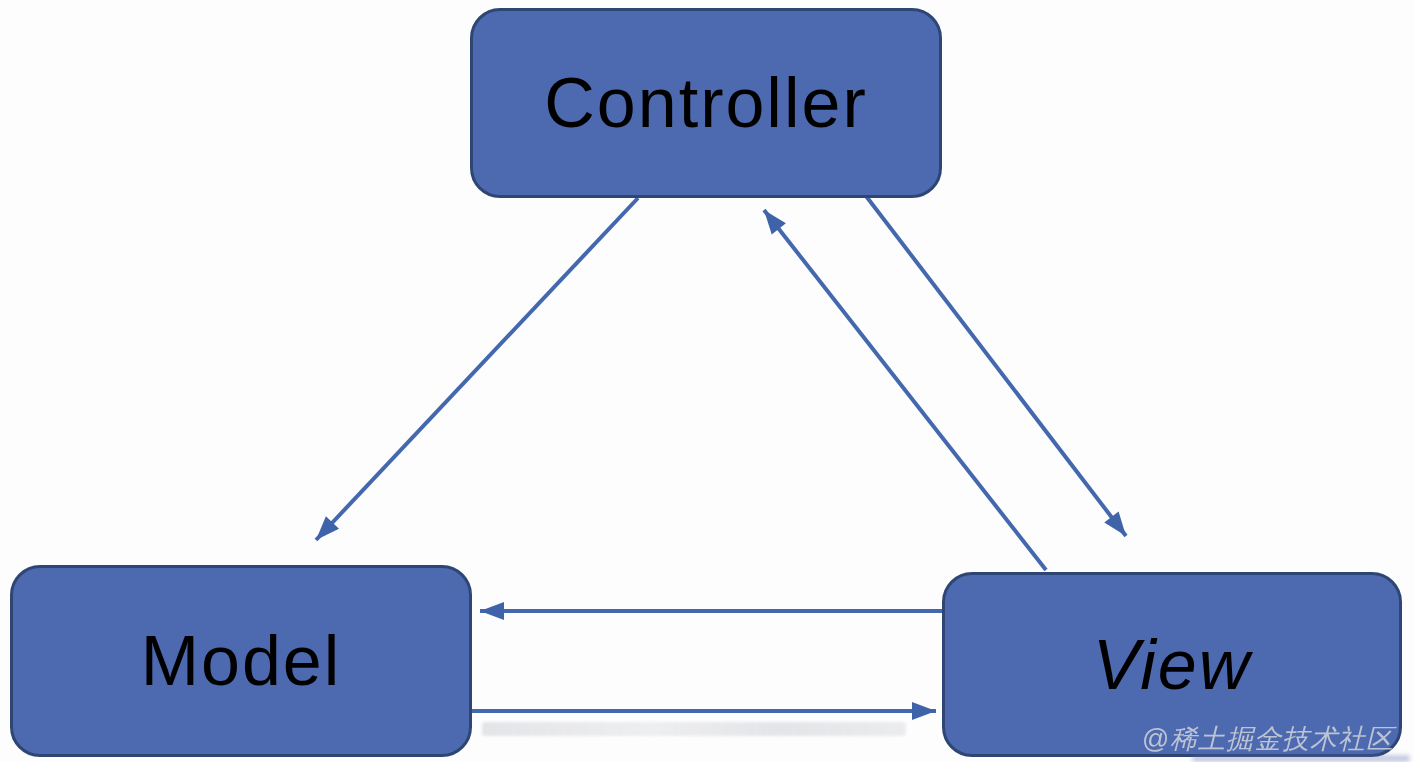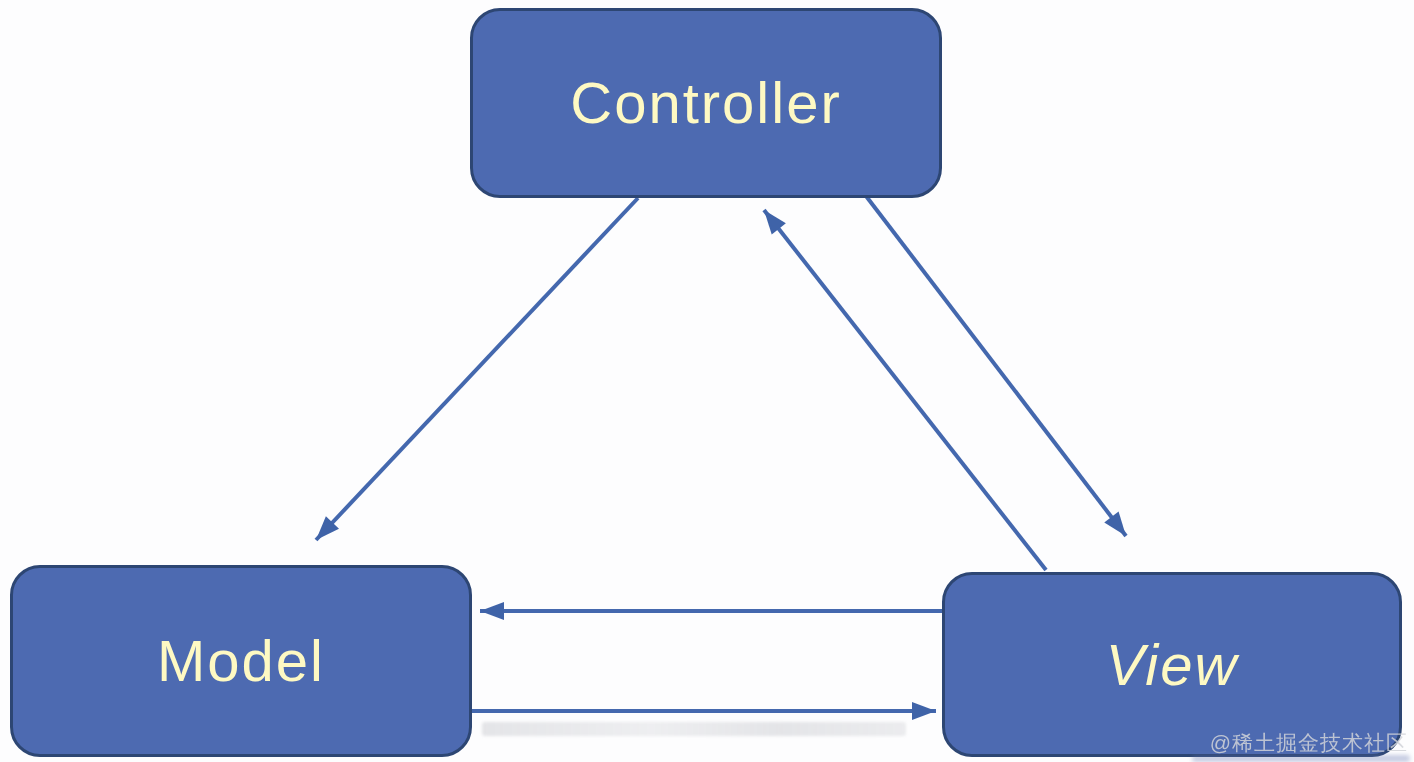--- a/index.html
+++ b/index.html
@@ -27,22 +27,22 @@
     position: absolute;
     background: #4d6ab1;
     border: 3px solid #2d4673;
     border-radius: 30px;
     display: flex;
     align-items: center;
     justify-content: center;
     box-sizing: border-box;
   }
   .node .label {
-    color: #fef9c3;
-    font-size: 58px;
+    color: #000000;
+    font-size: 70px;
     font-weight: 300;
     letter-spacing: 2px;
     line-height: 1;
     user-select: none;
   }
   .node-controller { left: 470px; top: 8px;   width: 472px; height: 190px; }
   .node-model      { left: 10px;  top: 565px; width: 462px; height: 192px; }
   .node-view       { left: 942px; top: 572px; width: 460px; height: 185px; font-style: italic; }
 
   .ghost-band {
@@ -62,27 +62,28 @@
     left: 1192px;
     top: 755px;
     width: 218px;
     height: 7px;
     background: rgba(96,116,176,0.35);
     filter: blur(2px);
     border-radius: 3px;
   }
   .watermark {
     position: absolute;
-    right: 6px;
+    right: 20px;
     bottom: 5px;
-    font-size: 21px;
+    font-size: 27px;
     color: rgba(208,210,216,0.85);
     letter-spacing: 1px;
     z-index: 5;
     user-select: none;
+    font-style: italic;
   }
 </style>
 </head>
 <body>
 
 <div class="stage">
 
   <svg class="edges" viewBox="0 0 1414 762" xmlns="http://www.w3.org/2000/svg">
     <defs>
       <marker id="ah" markerUnits="userSpaceOnUse" markerWidth="30" markerHeight="24" refX="26" refY="11" orient="auto">

